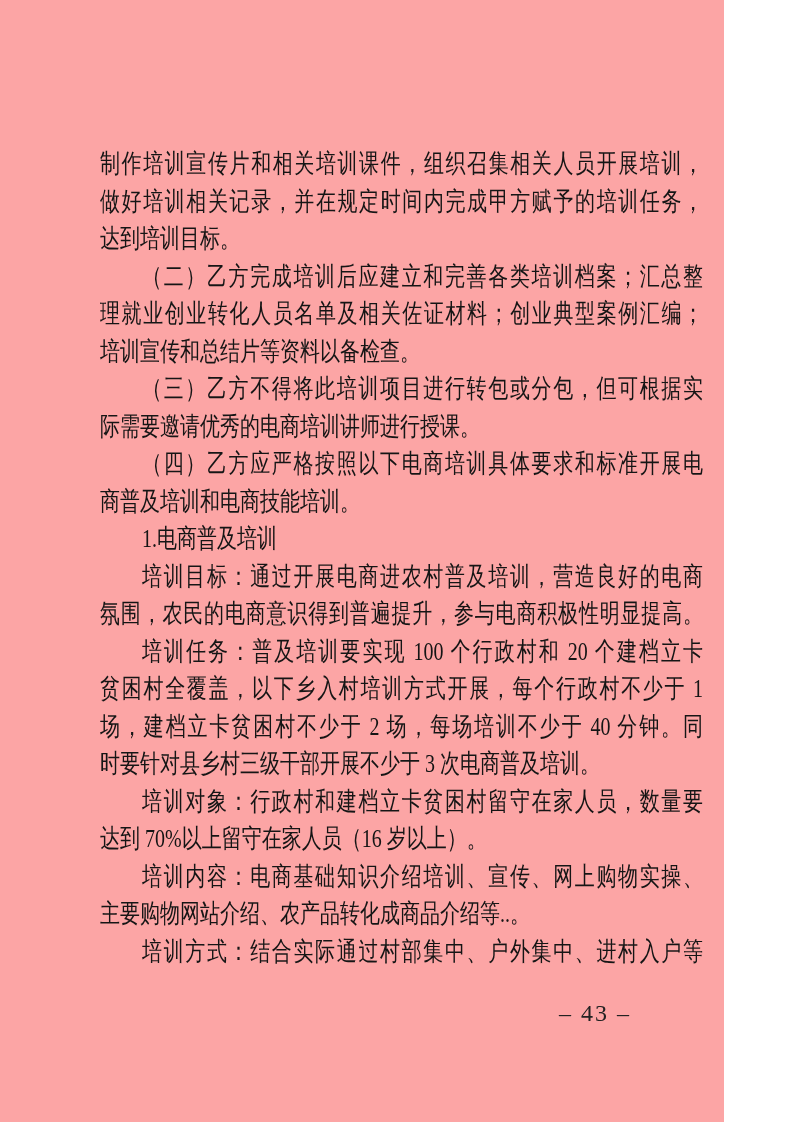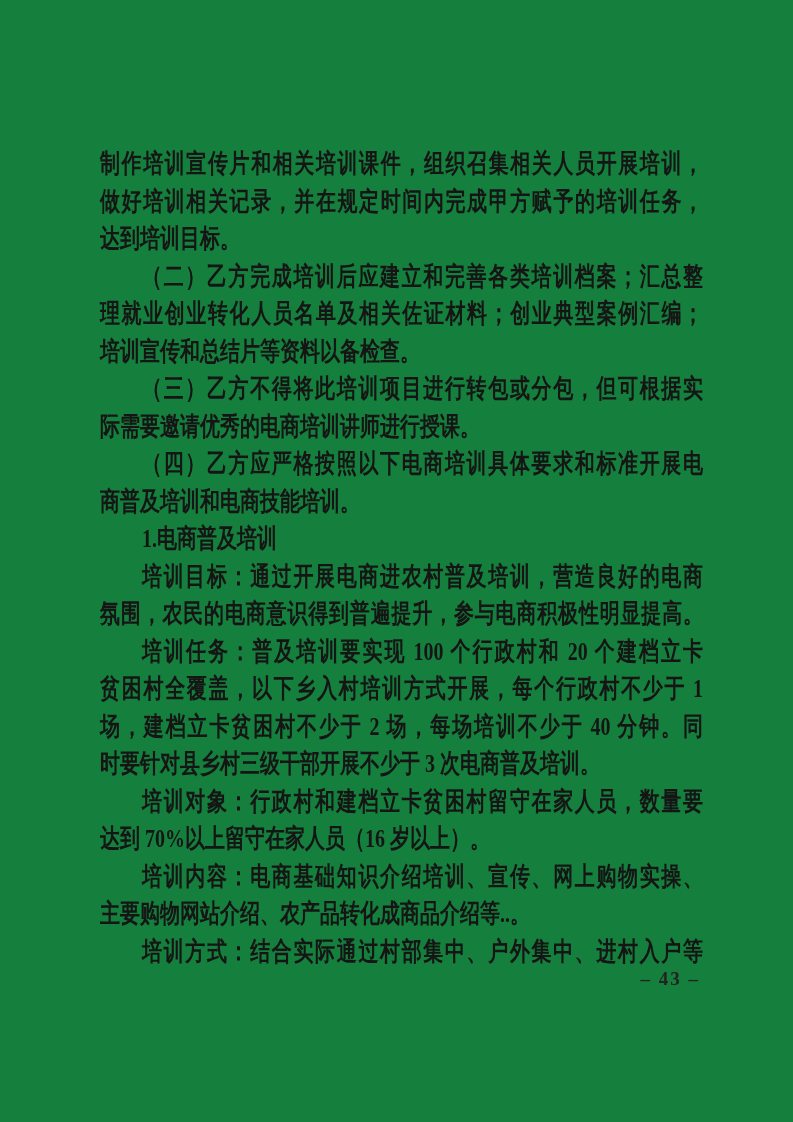--- a/index.html
+++ b/index.html
@@ -2,27 +2,26 @@
 <html><head>
 <meta charset="utf-8">
 <style>
   html, body {
     margin: 0;
     padding: 0;
     background: #ffffff;
   }
   .page {
     position: relative;
-    width: 793px;
+    width: 724px;
     height: 1122px;
-    background: #15803d;
+    background: #fca5a5;
     overflow: hidden;
     font-family: "Liberation Serif", "DejaVu Serif", serif;
     color: #111111;
-    font-weight: bold;
   }
   .content {
     position: absolute;
     left: 100px;
     top: 145px;
     width: 603px;
   }
   .line {
     height: 37.5px;
     line-height: 37.5px;
@@ -35,23 +34,23 @@
   .line.j {
     white-space: normal;
     text-align: justify;
     text-align-last: justify;
   }
   .line.i {
     text-indent: 42px;
   }
   .footer {
     position: absolute;
-    top: 968px;
+    top: 1000px;
     right: 93px;
-    font-size: 19px;
+    font-size: 24px;
     letter-spacing: 2px;
     color: #222222;
   }
 </style>
 </head>
 <body>
 
 <div class="page">
   <div class="content">
     <div class="line j">制作培训宣传片和相关培训课件，组织召集相关人员开展培训，</div>

